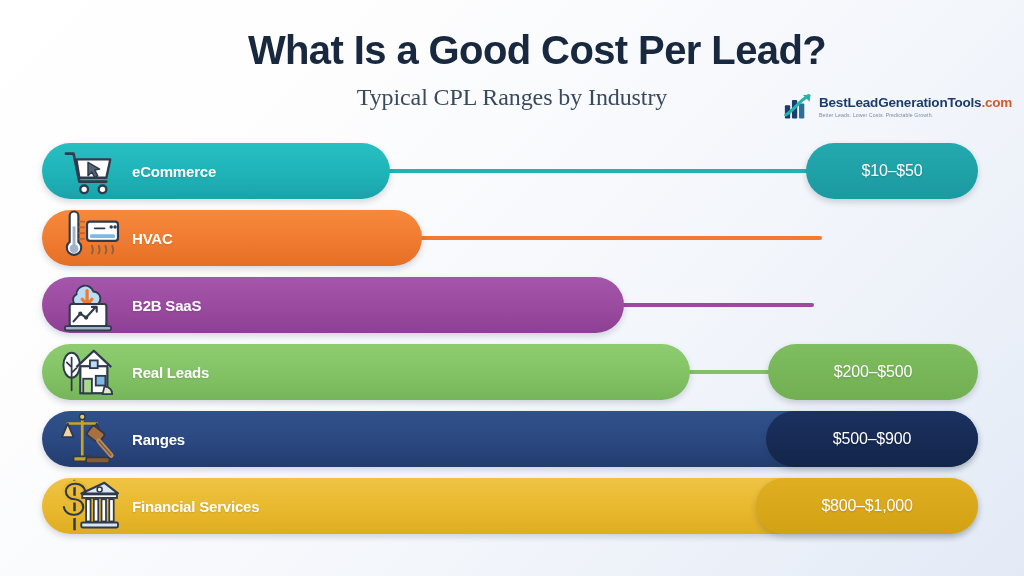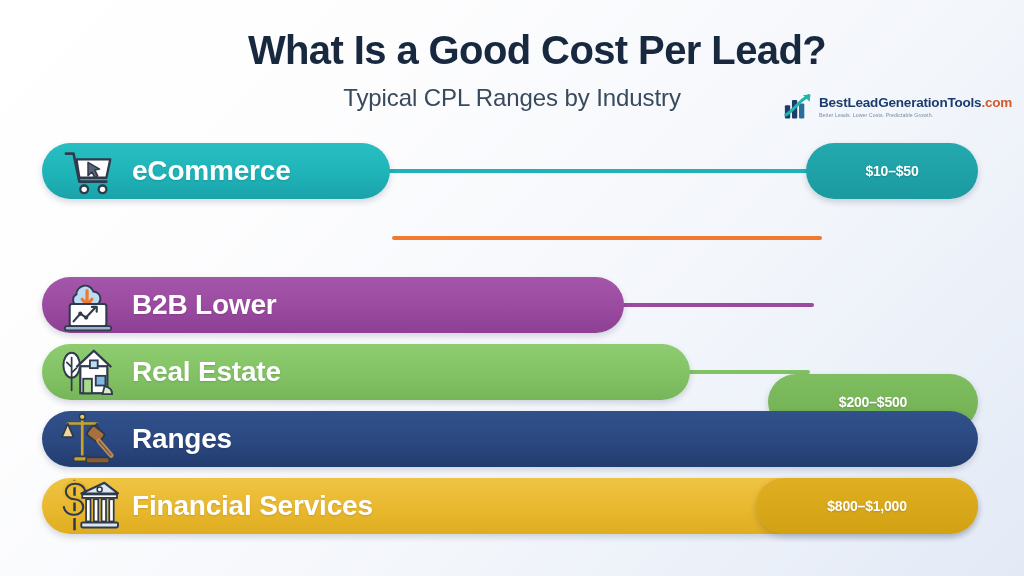--- a/index.html
+++ b/index.html
@@ -44,20 +44,21 @@
     position: absolute;
     left: 0;
     top: 84px;
     width: 1024px;
     text-align: center;
     font-size: 24px;
     font-weight: normal;
     color: #3A4A5E;
     letter-spacing: -0.1px;
     white-space: nowrap;
+    font-family: Liberation Serif, serif;
   }
 
   
   .logo {
     position: absolute;
     left: 784px;
     top: 88px;
     width: 230px;
     height: 38px;
     display: flex;
@@ -134,42 +135,42 @@
     display: flex;
     align-items: center;
     justify-content: center;
     overflow: visible;
   }
   .bar-icon svg {
     overflow: visible;
   }
   .bar-label {
     margin-left: 14px;
-    font-size: 28px;
+    font-size: 15px;
     font-weight: bold;
     color: #FFFFFF;
     letter-spacing: -0.2px;
     white-space: nowrap;
     text-shadow: 0 1px 2px rgba(0,0,0,0.13);
   }
 
   
   .pill {
     position: absolute;
     top: 5px;
     height: 56px;
     border-radius: 28px;
     display: flex;
     align-items: center;
     justify-content: center;
     box-shadow: 0 3px 6px rgba(30,45,70,0.2);
   }
   .pill-label {
-    font-size: 14px;
-    font-weight: bold;
+    font-size: 16px;
+    font-weight: normal;
     color: #FFFFFF;
     white-space: nowrap;
     letter-spacing: -0.2px;
     text-shadow: 0 1px 2px rgba(0,0,0,0.16);
   }
 </style>
 </head>
 <body>
 
 <div class="infographic">
@@ -211,59 +212,76 @@
         </span>
         <span class="bar-label">eCommerce</span>
       </div>
       <div class="pill" style="left:806px;width:172px;background:linear-gradient(180deg,#23A9AE 0%,#1B9AA0 100%);">
         <span class="pill-label">$10–$50</span>
       </div>
     </div>
 
     <div class="row">
       <div class="connector" style="left:392px;width:430px;background:#F07B30;"></div>
+      <div class="bar" style="width:380px;background:linear-gradient(180deg,#F6883C 0%,#F07B30 55%,#E56F25 100%);">
+        <span class="bar-icon">
+          <svg viewBox="0 0 64 58" width="62" height="56">
+            <path d="M12 6 a4.5 4.5 0 0 1 9 0 v27 a7.5 7.5 0 1 1 -9 0 Z" fill="#FFFFFF" stroke="#2F3B4C" stroke-width="2.2"></path>
+            <circle cx="16.5" cy="40" r="4.6" fill="#9FB4CC"></circle>
+            <rect x="15" y="17" width="3" height="20" fill="#9FB4CC"></rect>
+            <path d="M22 12 H27 M22 18 H27 M22 24 H27 M22 30 H27" stroke="#C4622A" stroke-width="1.8" stroke-linecap="round"></path>
+            <rect x="30" y="12" width="32" height="20" rx="3" fill="#FFFFFF" stroke="#2F3B4C" stroke-width="2.2"></rect>
+            <rect x="33" y="25" width="26" height="4" rx="1.6" fill="#7FB8E0"></rect>
+            <path d="M38 19 H48" stroke="#2F3B4C" stroke-width="2" stroke-linecap="round"></path>
+            <circle cx="55" cy="17.5" r="1.8" fill="#2F3B4C"></circle>
+            <circle cx="59" cy="17.5" r="1.8" fill="#2F3B4C"></circle>
+            <path d="M35 37 q2 4 0 8 M42 37 q2 4 0 8 M49 37 q2 4 0 8 M56 37 q2 4 0 8" stroke="#8E6240" stroke-width="1.9" fill="none" stroke-linecap="round"></path>
+          </svg>
+        </span>
+        <span class="bar-label">HVAC</span>
+      </div>
     </div>
 
     <div class="row">
       <div class="connector" style="left:594px;width:220px;background:#9A4BA0;"></div>
       <div class="bar" style="width:582px;background:linear-gradient(180deg,#A456AA 0%,#9A4BA0 55%,#8D3F94 100%);">
         <span class="bar-icon">
           <svg viewBox="0 0 62 58" width="60" height="56">
             <path d="M18 18 a9 9 0 0 1 17.5 -3 a7.5 7.5 0 0 1 1.5 14.8 H19 a6.4 6.4 0 0 1 -1 -11.8 Z" fill="#BBDCF4" stroke="#2F3B4C" stroke-width="2"></path>
             <path d="M29 14 v13 M24 23 l5 6 l5 -6" stroke="#F07B30" stroke-width="3.4" fill="none" stroke-linecap="round" stroke-linejoin="round"></path>
             <rect x="11" y="28" width="38" height="23" rx="2.4" fill="#FFFFFF" stroke="#2F3B4C" stroke-width="2.2"></rect>
             <path d="M15 46 l7 -8 l6 4 l10 -11" stroke="#2F3B4C" stroke-width="2.2" fill="none" stroke-linecap="round" stroke-linejoin="round"></path>
             <circle cx="22" cy="38" r="2.2" fill="#2F3B4C"></circle>
             <circle cx="28" cy="42" r="2.2" fill="#2F3B4C"></circle>
             <path d="M34 31 h5 v5" stroke="#2F3B4C" stroke-width="2.2" fill="none" stroke-linecap="round" stroke-linejoin="round"></path>
             <rect x="6" y="51" width="48" height="4.4" rx="2.2" fill="#9FB4CC" stroke="#2F3B4C" stroke-width="1.8"></rect>
           </svg>
         </span>
-        <span class="bar-label">B2B Lower</span>
+        <span class="bar-label">B2B SaaS</span>
       </div>
     </div>
 
     <div class="row">
       <div class="connector" style="left:660px;width:150px;background:#82C264;"></div>
       <div class="bar" style="width:648px;background:linear-gradient(180deg,#8FCC71 0%,#82C264 55%,#76B559 100%);">
         <span class="bar-icon">
           <svg viewBox="0 0 62 58" width="60" height="56">
             <ellipse cx="13" cy="22" rx="8.5" ry="13" fill="#FFFFFF" stroke="#2F3B4C" stroke-width="2"></ellipse>
             <path d="M13 14 v34 M13 24 l-5 -5 M13 30 l5 -5" stroke="#2F3B4C" stroke-width="1.8" fill="none" stroke-linecap="round"></path>
             <path d="M18 24 L36 7 L54 24" fill="#FFFFFF" stroke="#2F3B4C" stroke-width="2.4" stroke-linejoin="round"></path>
             <rect x="22" y="23" width="28" height="28" fill="#FFFFFF" stroke="#2F3B4C" stroke-width="2.3"></rect>
             <rect x="32" y="17" width="8" height="8" fill="#BBDCF4" stroke="#2F3B4C" stroke-width="1.9"></rect>
             <rect x="38" y="33" width="10" height="10" fill="#7FB8E0" stroke="#2F3B4C" stroke-width="1.9"></rect>
             <rect x="25" y="36" width="9" height="15" fill="#A8D98C" stroke="#2F3B4C" stroke-width="1.9"></rect>
             <path d="M47 44 q8 1 8 8 H45 Z" fill="#D7EBC8" stroke="#2F3B4C" stroke-width="1.8" stroke-linejoin="round"></path>
           </svg>
         </span>
-        <span class="bar-label">Real Estate</span>
-      </div>
-      <div class="pill" style="left:768px;width:210px;background:linear-gradient(180deg,#7FBE60 0%,#71AF52 100%);margin-top:30px;">
+        <span class="bar-label">Real Leads</span>
+      </div>
+      <div class="pill" style="left:768px;width:210px;background:linear-gradient(180deg,#7FBE60 0%,#71AF52 100%);">
         <span class="pill-label">$200–$500</span>
       </div>
     </div>
 
     <div class="row">
       <div class="bar" style="width:936px;background:linear-gradient(180deg,#31518C 0%,#2B4880 55%,#233C6E 100%);">
         <span class="bar-icon">
           <svg viewBox="0 0 62 58" width="60" height="56">
             <path d="M24 7 v42" stroke="#C9A227" stroke-width="2.8" stroke-linecap="round"></path>
             <circle cx="24" cy="6" r="3" fill="#E8C86A" stroke="#2F3B4C" stroke-width="1.6"></circle>
@@ -271,20 +289,23 @@
             <path d="M9 13 L3 27 H15 Z" fill="#F0D79A" stroke="#2F3B4C" stroke-width="1.8" stroke-linejoin="round"></path>
             <path d="M39 13 L33 27 H45 Z" fill="#F0D79A" stroke="#2F3B4C" stroke-width="1.8" stroke-linejoin="round"></path>
             <rect x="15" y="47" width="18" height="5" rx="1.6" fill="#C9A227" stroke="#2F3B4C" stroke-width="1.7"></rect>
             <rect x="30" y="18" width="16" height="12" rx="2.4" transform="rotate(38 38 24)" fill="#A9703F" stroke="#2F3B4C" stroke-width="2"></rect>
             <path d="M41 31 L54 46" stroke="#C08A52" stroke-width="5" stroke-linecap="round"></path>
             <path d="M41 31 L54 46" stroke="#2F3B4C" stroke-width="1.5" fill="none" opacity="0.55"></path>
             <rect x="28" y="48" width="24" height="6" rx="2" fill="#8A5A33" stroke="#2F3B4C" stroke-width="1.7"></rect>
           </svg>
         </span>
         <span class="bar-label">Ranges</span>
+      </div>
+      <div class="pill" style="left:766px;width:212px;background:linear-gradient(180deg,#1B3161 0%,#132548 100%);">
+        <span class="pill-label">$500–$900</span>
       </div>
     </div>
 
     <div class="row">
       <div class="bar" style="width:936px;background:linear-gradient(180deg,#EFC344 0%,#E8B82E 55%,#DFAD20 100%);">
         <span class="bar-icon">
           <svg viewBox="0 0 64 58" width="62" height="56">
             <path d="M17 3 v50" stroke="#2F3B4C" stroke-width="2.6" stroke-linecap="round"></path>
             <path d="M28 14 a10 9 0 0 0 -11 -8 a9 8 0 0 0 0 16 a9 8 0 0 1 0 16 a10 9 0 0 1 -11 -8" fill="none" stroke="#E8B82E" stroke-width="7" stroke-linecap="round"></path>
             <path d="M28 14 a10 9 0 0 0 -11 -8 a9 8 0 0 0 0 16 a9 8 0 0 1 0 16 a10 9 0 0 1 -11 -8" fill="none" stroke="#2F3B4C" stroke-width="2.2" stroke-linecap="round"></path>

